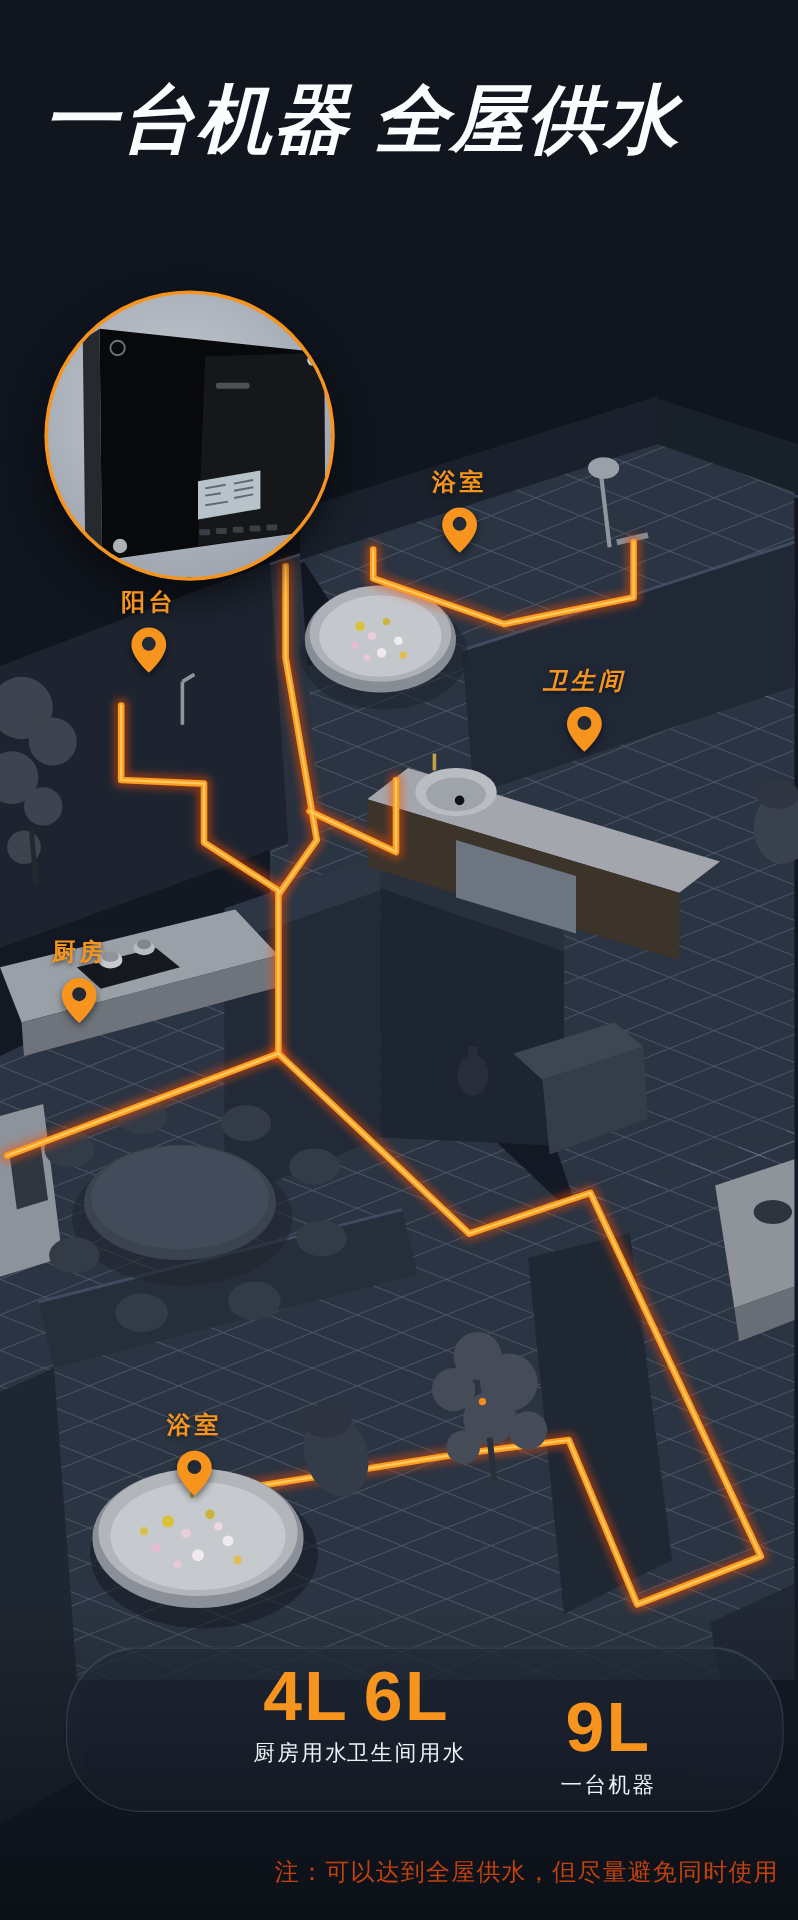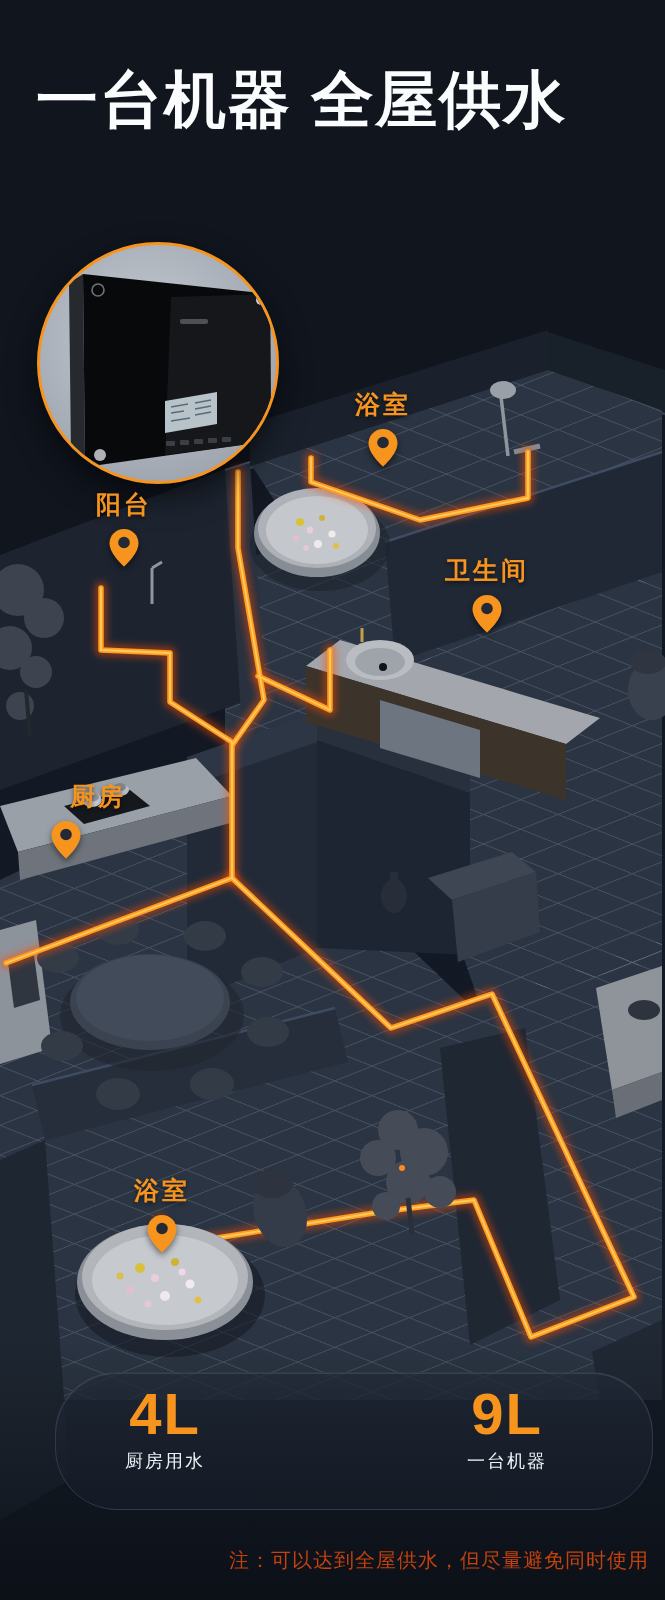--- a/index.html
+++ b/index.html
@@ -1,26 +1,26 @@
 <!DOCTYPE html>
 <html style="--accent: #F7941E;"><head>
 <meta charset="utf-8">
 <style>
   html,body{margin:0;padding:0;background:#0a0e14;}
   .page{position:relative;width:665px;height:1600px;overflow:hidden;
         background:#0e141c;font-family:"Liberation Sans",sans-serif;}
   .scene{position:absolute;left:0;top:0;}
   .title{position:absolute;left:36px;top:58px;margin:0;font-size:62px;font-weight:900;
-         color:#fafcfe;letter-spacing:2px;white-space:nowrap;}
+         color:#fafcfe;letter-spacing:2px;white-space:nowrap;font-style:italic;}
   .inset{position:absolute;left:37px;top:242px;width:236px;height:236px;border-radius:50%;
          border:3px solid var(--accent,#F7941E);
          background:radial-gradient(circle at 45% 40%, #c6cbd2 0%, #aab0b9 55%, #939aa4 100%);
          box-shadow:0 14px 30px rgba(0,0,0,.55);overflow:hidden;}
   .marker{position:absolute;width:120px;text-align:center;}
-  .marker-label{font-size:25px;font-weight:700;color:var(--accent,#F7941E);
+  .marker-label{font-size:20px;font-weight:700;color:var(--accent,#F7941E);
                 letter-spacing:3px;text-shadow:0 2px 4px rgba(0,0,0,.55);}
   .marker-pin{display:block;margin:7px auto 0;filter:drop-shadow(0 3px 3px rgba(0,0,0,.5));}
   .stats{position:absolute;left:55px;top:1372px;width:596px;height:136px;border-radius:62px;
          background:linear-gradient(180deg, rgba(33,41,55,.72), rgba(22,28,39,.78));
          border:1px solid rgba(150,170,200,.18);box-shadow:inset 0 1px 0 rgba(200,215,235,.12);}
   .stat-col{position:absolute;top:0;transform:translateX(-50%);text-align:center;width:220px;}
   .stat-value{margin-top:8px;font-size:58px;line-height:66px;font-weight:900;
               color:var(--accent,#F7941E);letter-spacing:2px;}
   .stat-label{margin-top:2px;font-size:18px;font-weight:500;color:#eef2f6;letter-spacing:2px;}
   .note{position:absolute;right:16px;top:1547px;font-size:20px;color:#c2410c;letter-spacing:1px;}
@@ -289,48 +289,52 @@
       <circle cx="16" cy="14.5" r="5.8" fill="#232a35"></circle>
     </svg>
   </div>
   <div class="marker" style="left:64px;top:488px;">
     <div class="marker-label">阳台</div>
     <svg class="marker-pin" width="32" height="40" viewBox="0 0 32 40">
       <path d="M16 1C8 1 1.5 7.3 1.5 15.2c0 10.8 14.5 23.3 14.5 23.3s14.5-12.5 14.5-23.3C30.5 7.3 24 1 16 1z" fill="#F7941E"></path>
       <circle cx="16" cy="14.5" r="5.8" fill="#232a35"></circle>
     </svg>
   </div>
-  <div class="marker" style="left:427px;top:554px;">
+  <div class="marker" style="left:427px;top:554px;font-style:italic;">
     <div class="marker-label">卫生间</div>
     <svg class="marker-pin" width="32" height="40" viewBox="0 0 32 40">
       <path d="M16 1C8 1 1.5 7.3 1.5 15.2c0 10.8 14.5 23.3 14.5 23.3s14.5-12.5 14.5-23.3C30.5 7.3 24 1 16 1z" fill="#F7941E"></path>
       <circle cx="16" cy="14.5" r="5.8" fill="#232a35"></circle>
     </svg>
   </div>
-  <div class="marker" style="left:6px;top:780px;text-align:right;">
+  <div class="marker" style="left:6px;top:780px;">
     <div class="marker-label">厨房</div>
     <svg class="marker-pin" width="32" height="40" viewBox="0 0 32 40">
       <path d="M16 1C8 1 1.5 7.3 1.5 15.2c0 10.8 14.5 23.3 14.5 23.3s14.5-12.5 14.5-23.3C30.5 7.3 24 1 16 1z" fill="#F7941E"></path>
       <circle cx="16" cy="14.5" r="5.8" fill="#232a35"></circle>
     </svg>
   </div>
   <div class="marker" style="left:102px;top:1174px;">
     <div class="marker-label">浴室</div>
     <svg class="marker-pin" width="32" height="40" viewBox="0 0 32 40">
       <path d="M16 1C8 1 1.5 7.3 1.5 15.2c0 10.8 14.5 23.3 14.5 23.3s14.5-12.5 14.5-23.3C30.5 7.3 24 1 16 1z" fill="#F7941E"></path>
       <circle cx="16" cy="14.5" r="5.8" fill="#232a35"></circle>
     </svg>
   </div>
 
   <div class="stats">
-    <div class="stat-col" style="left:109px;">
+    <div class="stat-col" style="left:125px;text-align:right;">
       <div class="stat-value">4L</div>
       <div class="stat-label">厨房用水</div>
     </div>
-    <div class="stat-col" style="left:451px;">
+    <div class="stat-col" style="left:283px;">
+      <div class="stat-value">6L</div>
+      <div class="stat-label">卫生间用水</div>
+    </div>
+    <div class="stat-col" style="left:451px;margin-top:26px;">
       <div class="stat-value">9L</div>
       <div class="stat-label">一台机器</div>
     </div>
   </div>
 
   <div class="note">注：可以达到全屋供水，但尽量避免同时使用</div>
 
 </div>
 
 </body></html>

